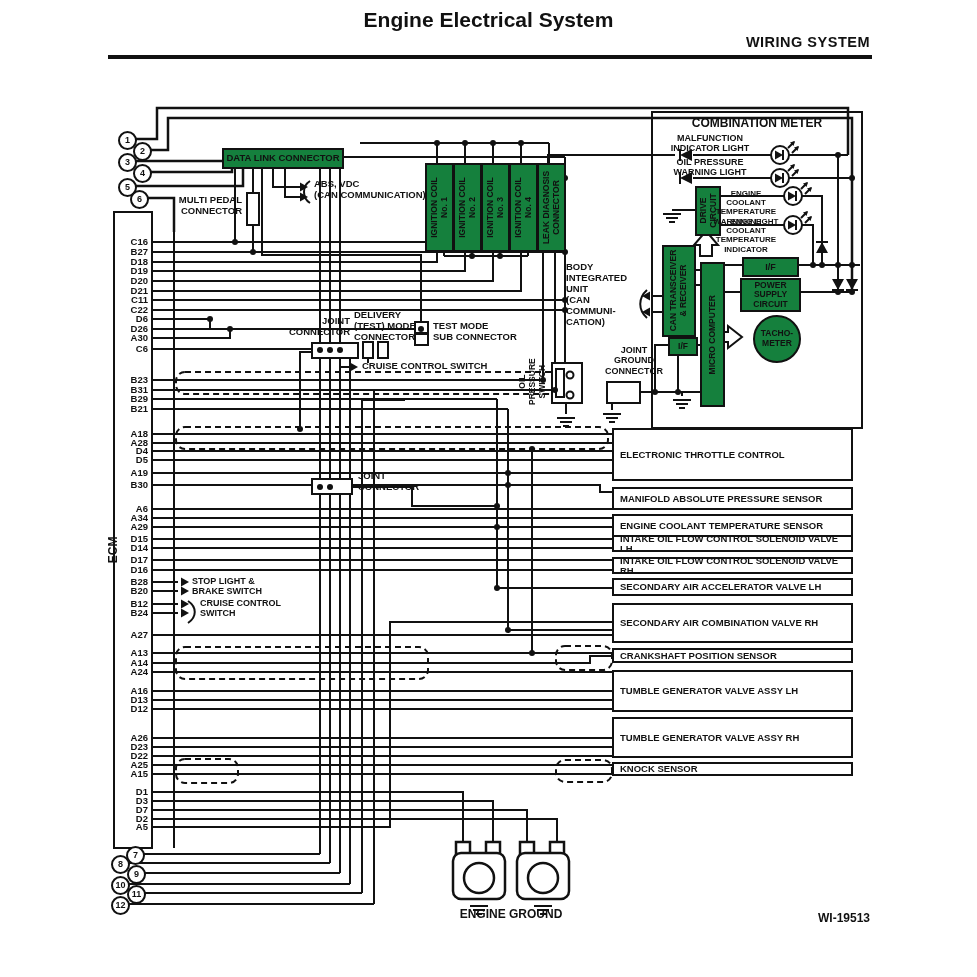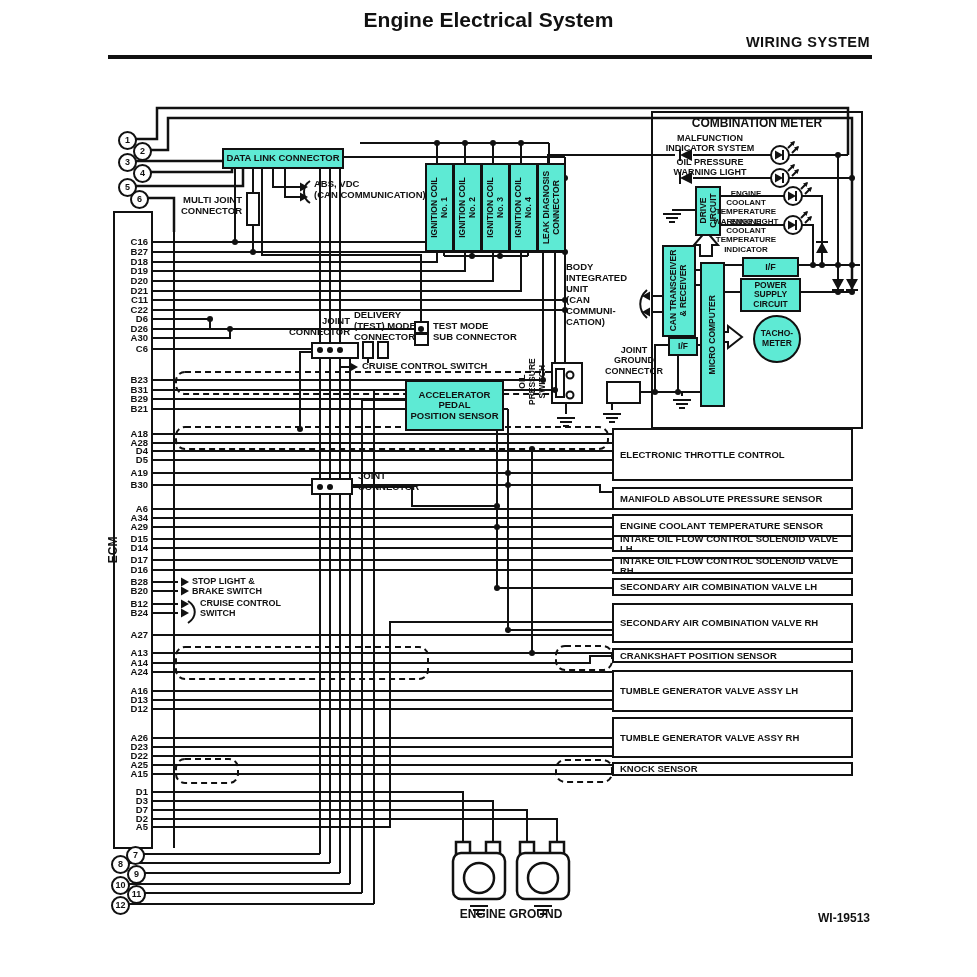--- a/index.html
+++ b/index.html
@@ -3,21 +3,21 @@
 <meta charset="utf-8">
 <style>
   html,body{margin:0;padding:0;background:#fff;}
   #page{position:relative;width:977px;height:977px;background:#fff;overflow:hidden;
         font-family:"Liberation Sans", sans-serif;color:#111;}
   svg{position:absolute;left:0;top:0;}
   .abs{position:absolute;}
   .ttl{left:0;top:8px;width:977px;text-align:center;font-size:21px;font-weight:bold;}
   .sect{left:560px;top:34px;width:310px;text-align:right;font-size:14.5px;font-weight:bold;letter-spacing:.5px;}
   .rule{left:108px;top:55px;width:764px;height:4px;background:#111;}
-  .box{position:absolute;border:2px solid #111;background:#5eead4;display:flex;align-items:center;
+  .box{position:absolute;border:2px solid #111;background:#15803d;display:flex;align-items:center;
        justify-content:center;text-align:center;font-weight:bold;white-space:pre-line;line-height:1.12;}
   .lbl{position:absolute;font-weight:bold;white-space:pre-line;line-height:1.15;}
   .vbox>span{transform:rotate(-90deg);white-space:pre;text-align:center;display:block;}
   .co{position:absolute;width:15px;height:15px;border:2px solid #111;border-radius:50%;background:#fff;
       font-size:9px;font-weight:bold;text-align:center;line-height:15px;}
   .pin{position:absolute;left:110px;width:38px;text-align:right;font-size:9.5px;font-weight:bold;line-height:11px;height:11px;}
   .rbox{position:absolute;left:612px;width:241px;border:2px solid #111;background:#fff;display:flex;
         align-items:center;font-weight:bold;font-size:9.5px;padding-left:6px;box-sizing:border-box;line-height:1;}
   .f9{font-size:9px;} .f95{font-size:9.5px;} .f10{font-size:12px;} .f85{font-size:8.5px;}
   .circle{border-radius:50%;}
@@ -200,39 +200,39 @@
   <div class="co" style="left:118px;top:178px">5</div>
   <div class="co" style="left:130px;top:190px">6</div>
   <div class="co" style="left:126px;top:846px">7</div>
   <div class="co" style="left:111px;top:855px">8</div>
   <div class="co" style="left:127px;top:865px">9</div>
   <div class="co" style="left:111px;top:876px">10</div>
   <div class="co" style="left:127px;top:885px">11</div>
   <div class="co" style="left:111px;top:896px">12</div>
 
   <div class="box f95" style="left:222px;top:148px;width:118px;height:17px">DATA LINK CONNECTOR</div>
-  <div class="lbl f95" style="left:174px;top:195px;width:68px;text-align:right">MULTI JOINT
+  <div class="lbl f95" style="left:174px;top:195px;width:68px;text-align:right">MULTI PEDAL
 CONNECTOR</div>
   <div class="lbl f95" style="left:314px;top:179px">ABS, VDC
 (CAN COMMUNICATION)</div>
 
   <div class="box vbox f85" style="left:425px;top:163px;width:25px;height:85px"><span>IGNITION COIL
 No. 1</span></div>
   <div class="box vbox f85" style="left:453px;top:163px;width:25px;height:85px"><span>IGNITION COIL
 No. 2</span></div>
   <div class="box vbox f85" style="left:481px;top:163px;width:25px;height:85px"><span>IGNITION COIL
 No. 3</span></div>
   <div class="box vbox f85" style="left:509px;top:163px;width:25px;height:85px"><span>IGNITION COIL
 No. 4</span></div>
   <div class="box vbox f85" style="left:537px;top:163px;width:25px;height:85px"><span>LEAK DIAGNOSIS
 CONNECTOR</span></div>
 
   <div class="lbl f10" style="left:662px;top:117px;width:190px;text-align:center">COMBINATION METER</div>
   <div class="lbl f9" style="left:656px;top:133px;width:108px;text-align:center">MALFUNCTION
-INDICATOR SYSTEM</div>
+INDICATOR LIGHT</div>
   <div class="lbl f9" style="left:656px;top:157px;width:108px;text-align:center">OIL PRESSURE
 WARNING LIGHT</div>
   <div class="box vbox f85" style="left:695px;top:186px;width:22px;height:46px"><span>DRIVE
 CIRCUIT</span></div>
   <div class="lbl" style="left:712px;top:189px;width:68px;text-align:center;font-size:8px">ENGINE COOLANT
 TEMPERATURE
 WARNING LIGHT</div>
   <div class="lbl" style="left:712px;top:217px;width:68px;text-align:center;font-size:8px">ENGINE COOLANT
 TEMPERATURE
 INDICATOR</div>
@@ -260,23 +260,20 @@
 GROUND
 CONNECTOR</div>
   <div class="lbl f95" style="left:268px;top:316px;width:82px;text-align:right">JOINT
 CONNECTOR</div>
   <div class="lbl f95" style="left:354px;top:310px">DELIVERY
 (TEST) MODE
 CONNECTOR</div>
   <div class="lbl f95" style="left:433px;top:321px">TEST MODE
 SUB CONNECTOR</div>
   <div class="lbl f95" style="left:362px;top:361px">CRUISE CONTROL SWITCH</div>
-  <div class="box f95" style="left:405px;top:380px;width:95px;height:47px">ACCELERATOR
-PEDAL
-POSITION SENSOR</div>
   <div class="lbl f95" style="left:358px;top:471px">JOINT
 CONNECTOR</div>
   <div class="lbl f9" style="left:192px;top:576px">STOP LIGHT &amp;
 BRAKE SWITCH</div>
   <div class="lbl f9" style="left:200px;top:598px">CRUISE CONTROL
 SWITCH</div>
 
   <div class="lbl vbox f10" style="left:104px;top:530px;width:20px;height:40px;display:flex;align-items:center;justify-content:center"><span>ECM</span></div>
   <div class="pin" style="top:236px">C16</div>
   <div class="pin" style="top:246px">B27</div>
@@ -327,21 +324,21 @@
   <div class="pin" style="top:795px">D3</div>
   <div class="pin" style="top:804px">D7</div>
   <div class="pin" style="top:813px">D2</div>
   <div class="pin" style="top:821px">A5</div>
 
   <div class="rbox" style="top:428px;height:53px">ELECTRONIC THROTTLE CONTROL</div>
   <div class="rbox" style="top:487px;height:23px">MANIFOLD ABSOLUTE PRESSURE SENSOR</div>
   <div class="rbox" style="top:514px;height:24px">ENGINE COOLANT TEMPERATURE SENSOR</div>
   <div class="rbox" style="top:535px;height:17px">INTAKE OIL FLOW CONTROL SOLENOID VALVE LH</div>
   <div class="rbox" style="top:557px;height:17px">INTAKE OIL FLOW CONTROL SOLENOID VALVE RH</div>
-  <div class="rbox" style="top:578px;height:18px">SECONDARY AIR COMBINATION VALVE LH</div>
+  <div class="rbox" style="top:578px;height:18px">SECONDARY AIR ACCELERATOR VALVE LH</div>
   <div class="rbox" style="top:603px;height:40px">SECONDARY AIR COMBINATION VALVE RH</div>
   <div class="rbox" style="top:648px;height:15px">CRANKSHAFT POSITION SENSOR</div>
   <div class="rbox" style="top:717px;height:41px">TUMBLE GENERATOR VALVE ASSY RH</div>
   <div class="rbox" style="top:670px;height:42px">TUMBLE GENERATOR VALVE ASSY LH</div>
   <div class="rbox" style="top:762px;height:14px">KNOCK SENSOR</div>
 
   <div class="lbl f10" style="left:450px;top:908px;width:122px;text-align:center">ENGINE GROUND</div>
   <div class="lbl" style="left:790px;top:912px;width:80px;text-align:right;font-size:12px;font-weight:bold">WI-19513</div>
 
 </div>

